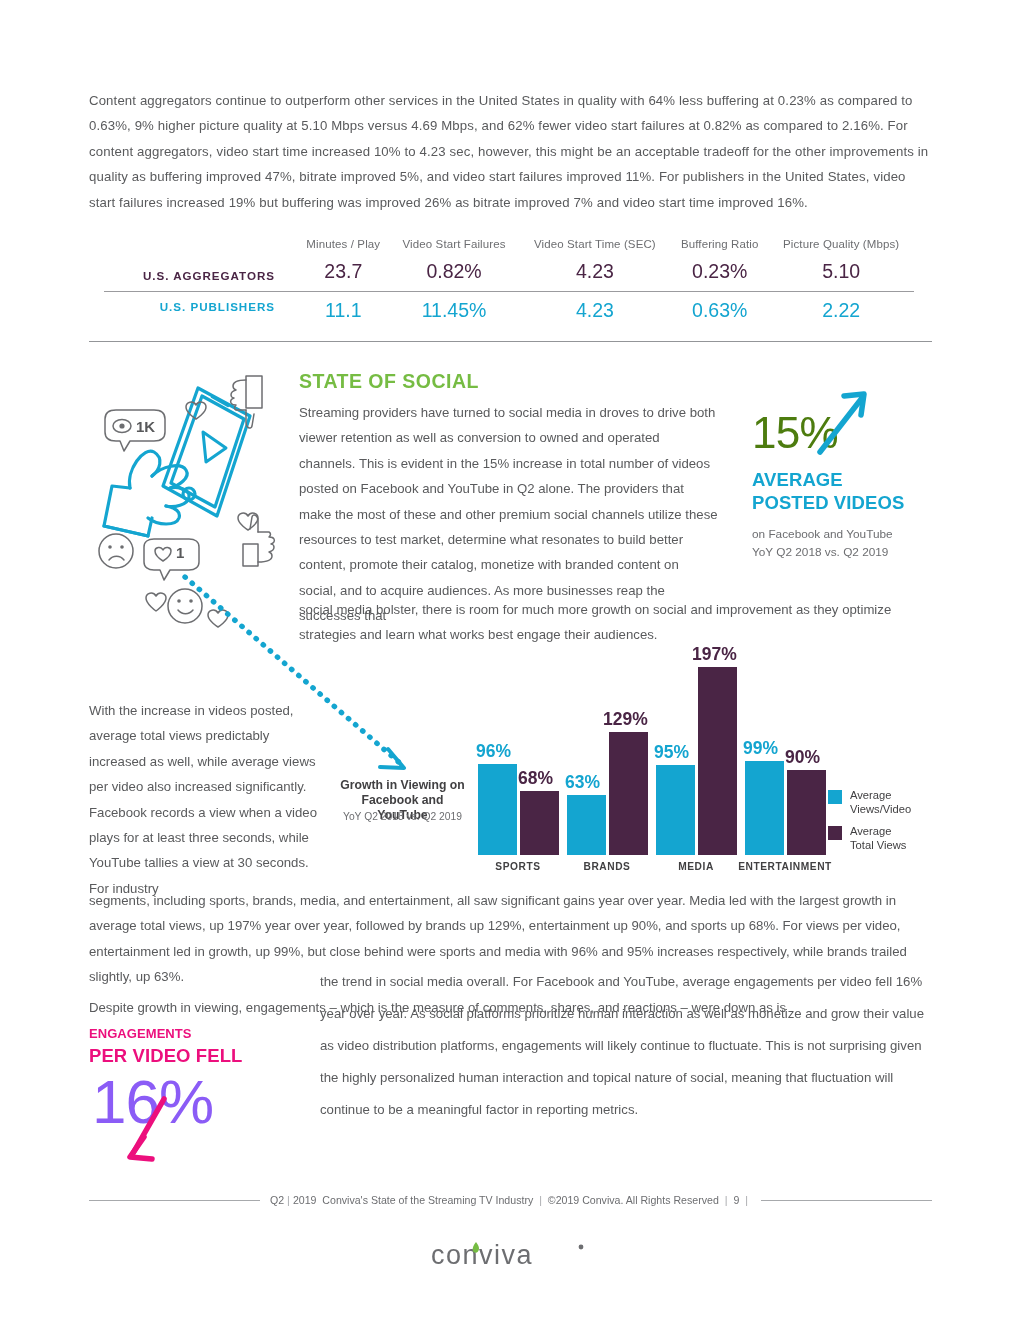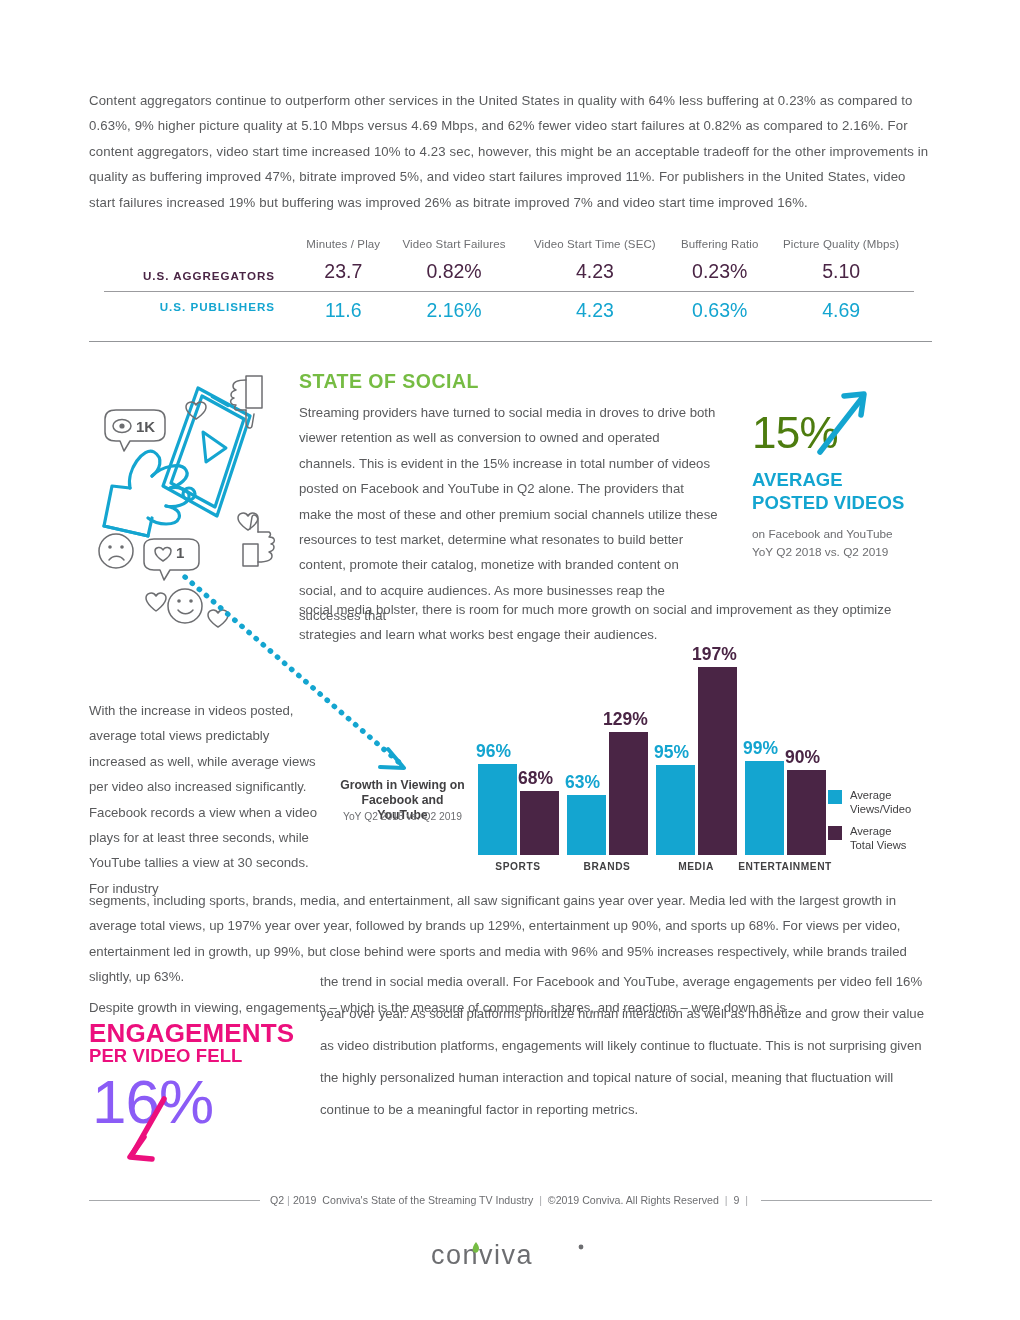--- a/index.html
+++ b/index.html
@@ -141,21 +141,21 @@
   .legend-swatch.purple { background: #4a2545; }
   .legend-text { font-size: 11.2px; line-height: 13.5px; color: #414042; }
 
   
   .eng-para-top {
     position: absolute; left: 89px; top: 995px; width: 843px;
     font-size: 13.2px; line-height: 25.4px; color: #595a5c;
   }
   .eng-stat { position: absolute; left: 89px; top: 1022px; width: 210px; }
   .eng-stat .l1 {
-    font-size: 26px; font-weight: bold; color: #ec0f7d; letter-spacing: 0.005em;
+    font-size: 13px; font-weight: bold; color: #ec0f7d; letter-spacing: 0.005em;
     line-height: 23px;
   }
   .eng-stat .l2 {
     font-size: 18.5px; font-weight: bold; color: #ec0f7d; letter-spacing: 0.005em;
     line-height: 22px;
   }
   .eng-num {
     position: absolute; left: 92px; top: 1073px;
     font-size: 62px; line-height: 58px; font-weight: 300;
     color: #8b5cf6; letter-spacing: -0.015em;
@@ -208,25 +208,25 @@
           <td class="val">0.82%</td>
           <td class="val">4.23</td>
           <td class="val">0.23%</td>
           <td class="val">5.10</td>
         </tr>
         <tr class="rule">
           <td colspan="6"></td>
         </tr>
         <tr class="row-pub">
           <td class="rowlabel">U.S. PUBLISHERS</td>
-          <td class="val">11.6</td>
-          <td class="val">2.16%</td>
+          <td class="val">11.1</td>
+          <td class="val">11.45%</td>
           <td class="val">4.23</td>
           <td class="val">0.63%</td>
-          <td class="val">4.69</td>
+          <td class="val">2.22</td>
         </tr>
       </tbody>
     </table>
   </div>
 
   <div class="hr-wide"></div>
 
   <div class="illus">
     <svg width="215" height="265" viewBox="0 0 215 265" fill="none" xmlns="http://www.w3.org/2000/svg">
       <g stroke="#14a5d0" stroke-width="3.2" fill="none" stroke-linecap="round" stroke-linejoin="round">

